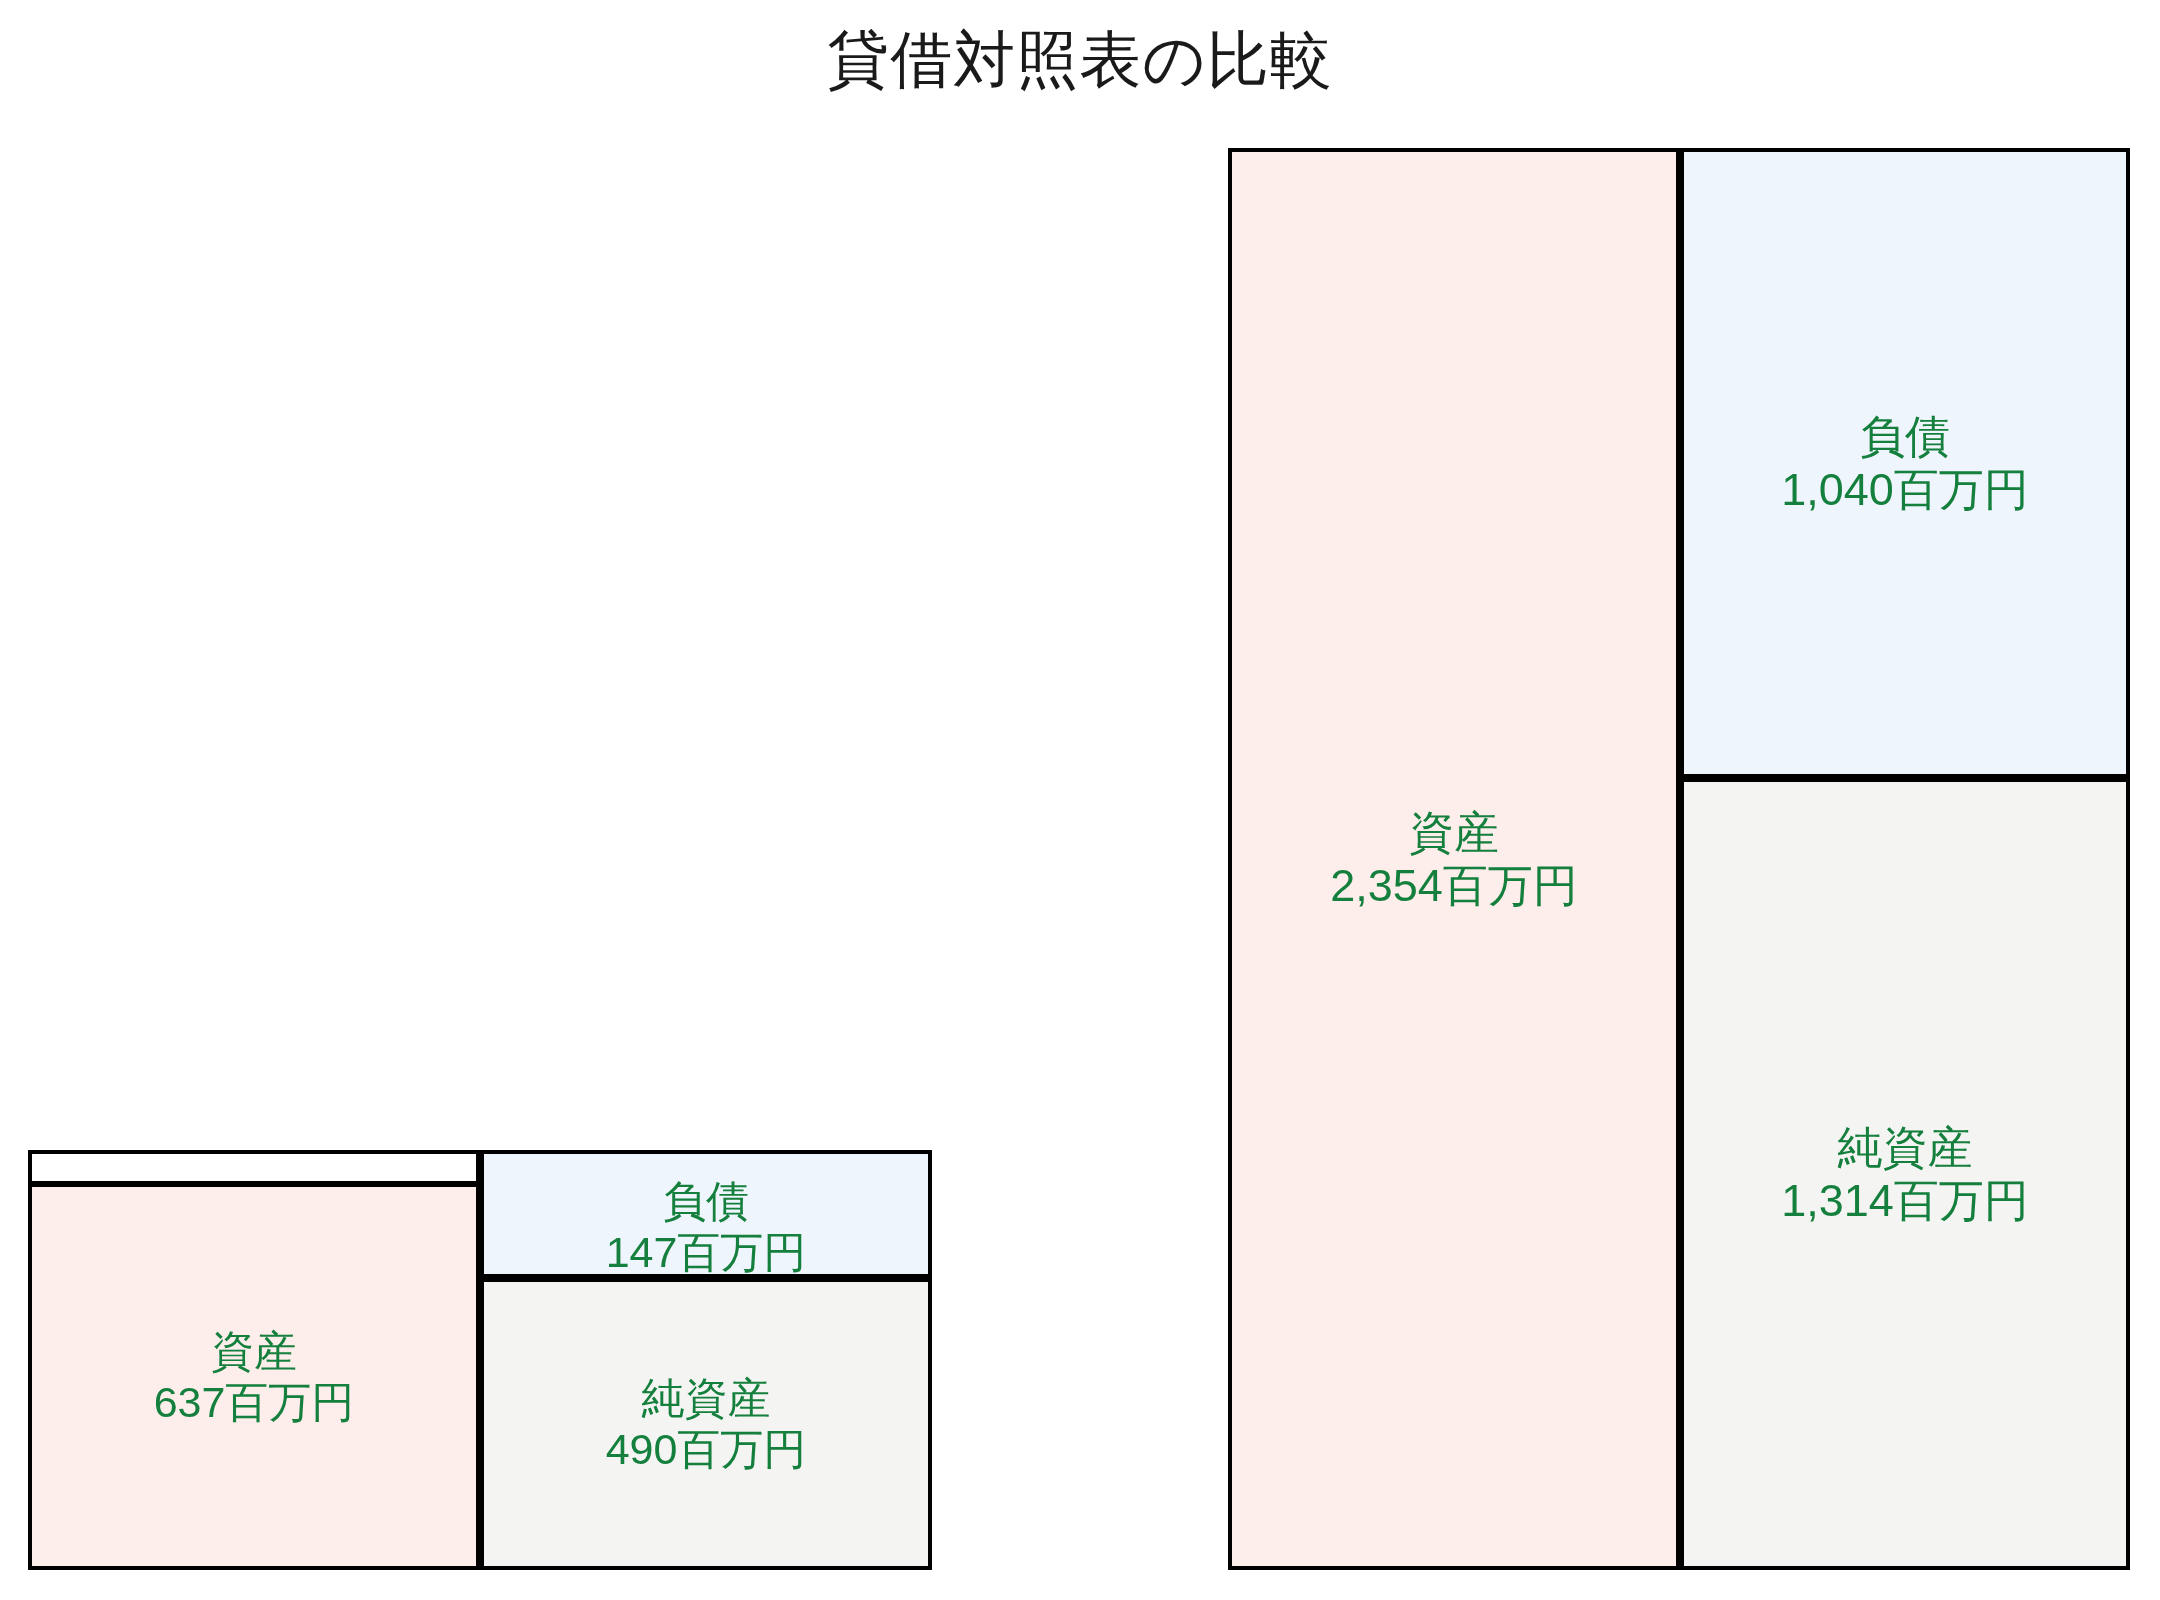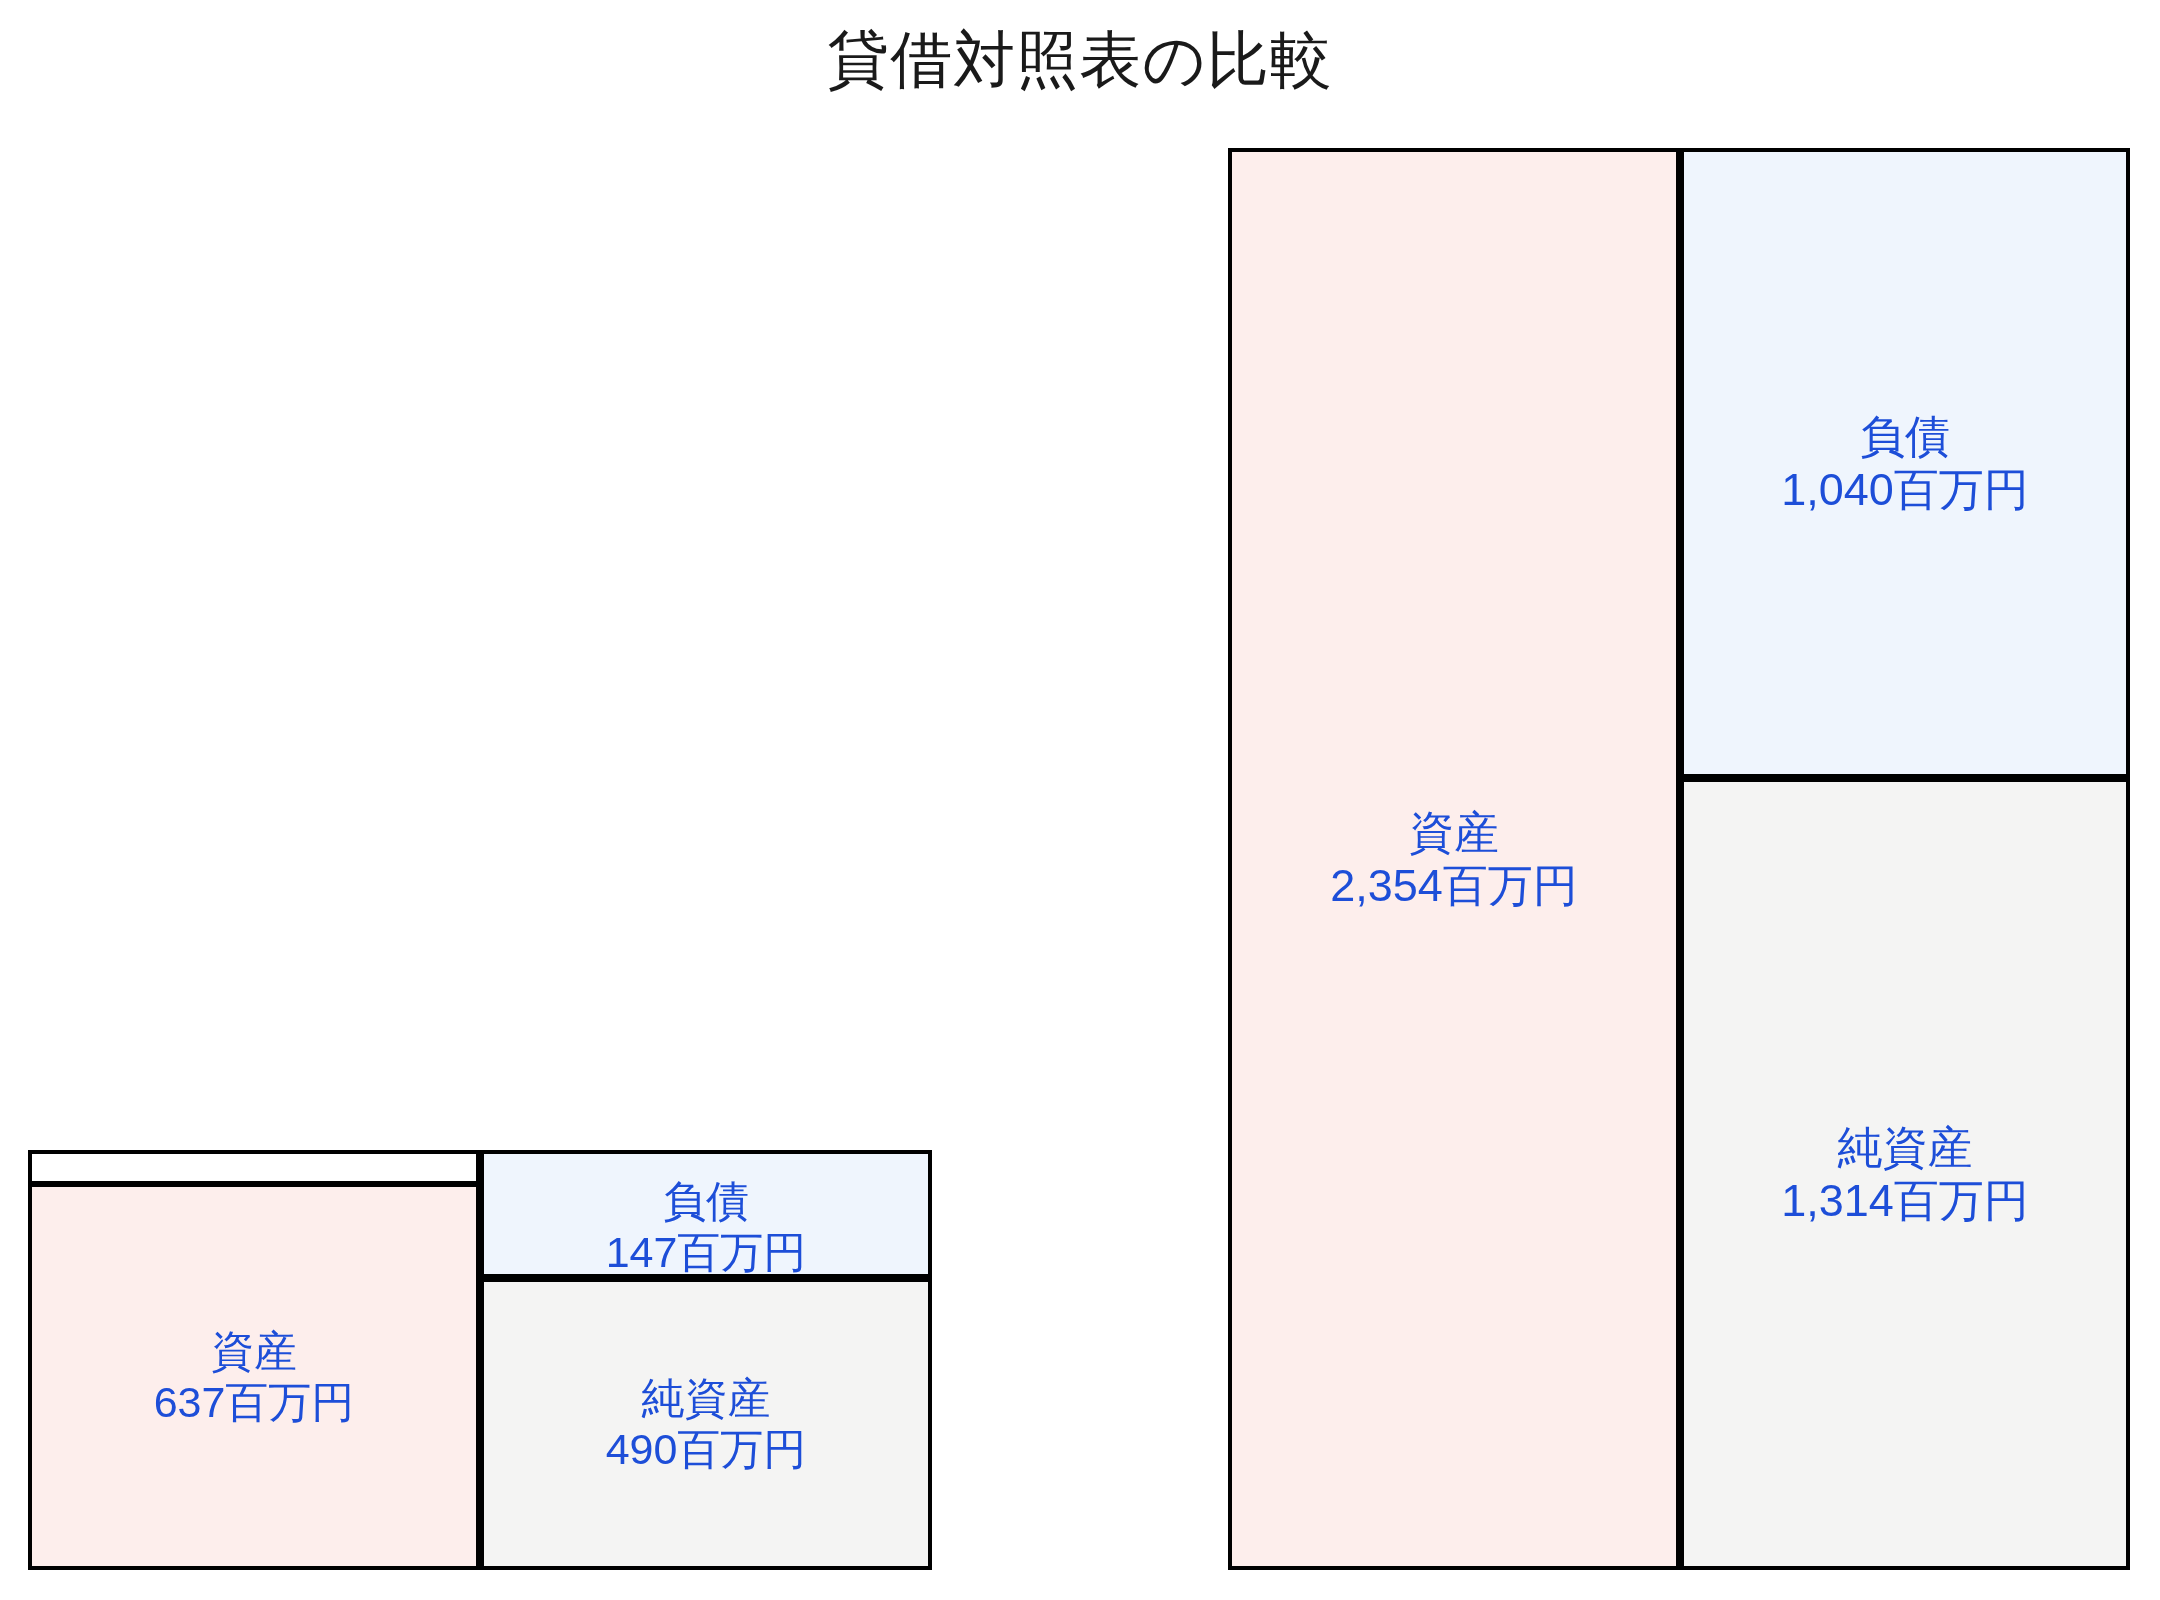--- a/index.html
+++ b/index.html
@@ -58,21 +58,21 @@
   .bs-box.pink   { background: #fdeeec; }
   .bs-box.blue   { background: #eff5fd; }
   .bs-box.gray   { background: #f4f4f3; }
   .bs-box.white  { background: #ffffff; }
 
   .bs-label {
     text-align: center;
     font-size: 44px;
     line-height: 1.18;
     font-weight: 400;
-    color: #1d4ed8;
+    color: #15803d;
     white-space: nowrap;
     pointer-events: none;
   }
 
   .bs-label .ln {
     display: block;
   }
 
   
   .bs-group.small .bs-label { font-size: 43px; }

